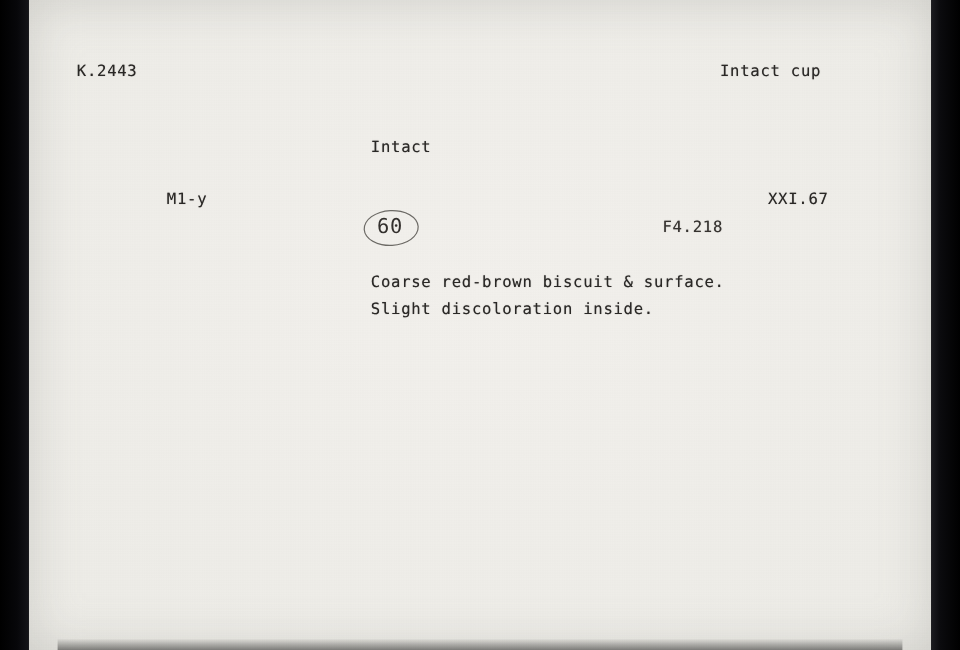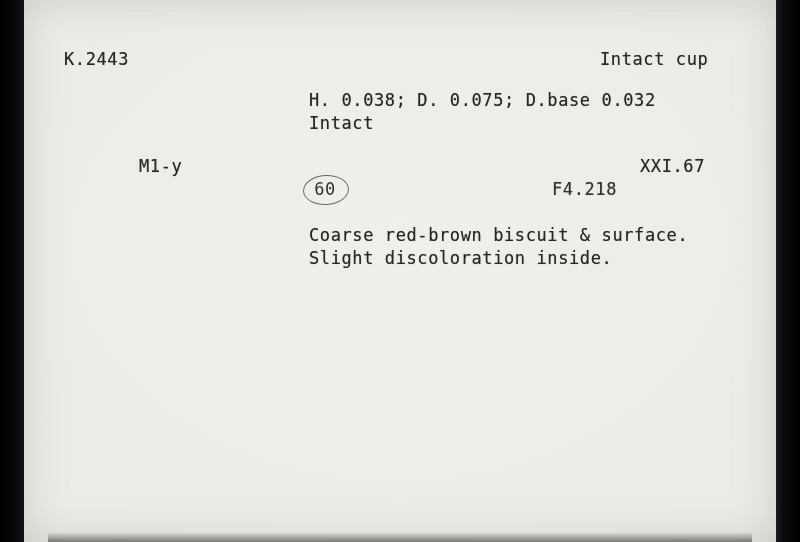--- a/index.html
+++ b/index.html
@@ -62,21 +62,21 @@
     right: 24px;
     bottom: 0;
     height: 10px;
     background: linear-gradient(0deg, rgba(0,0,0,0.45), rgba(0,0,0,0));
     pointer-events: none;
   }
 
   .typed {
     position: absolute;
     font-family: "DejaVu Sans Mono", "Liberation Mono", monospace;
-    font-size: 17px;
+    font-size: 13px;
     letter-spacing: 0.6px;
     color: #2a2826;
     white-space: pre;
     line-height: 23px;
     text-shadow: 0 0 0.7px rgba(40,38,36,0.55);
   }
   .faint { color: #35322f; }
 
   
   #catalog-number   { left: 40px;  top: 48px; }
@@ -126,21 +126,20 @@
 
 <div id="scan">
 
   <div id="card">
     <div id="grain"></div>
 
     <div class="typed" id="catalog-number">K.2443</div>
 
     <div class="typed" id="object-title">Intact cup</div>
 
-    <div class="typed" id="dimensions">H. 0.038; D. 0.075; D.base 0.032</div>
 
     <div class="typed" id="condition">Intact</div>
 
     <div class="typed" id="context-code">M1-y</div>
 
 
     <div class="typed" id="plate-ref">XXI.67</div>
 
     <div id="circled-number">
       <span class="ellipse"></span>

